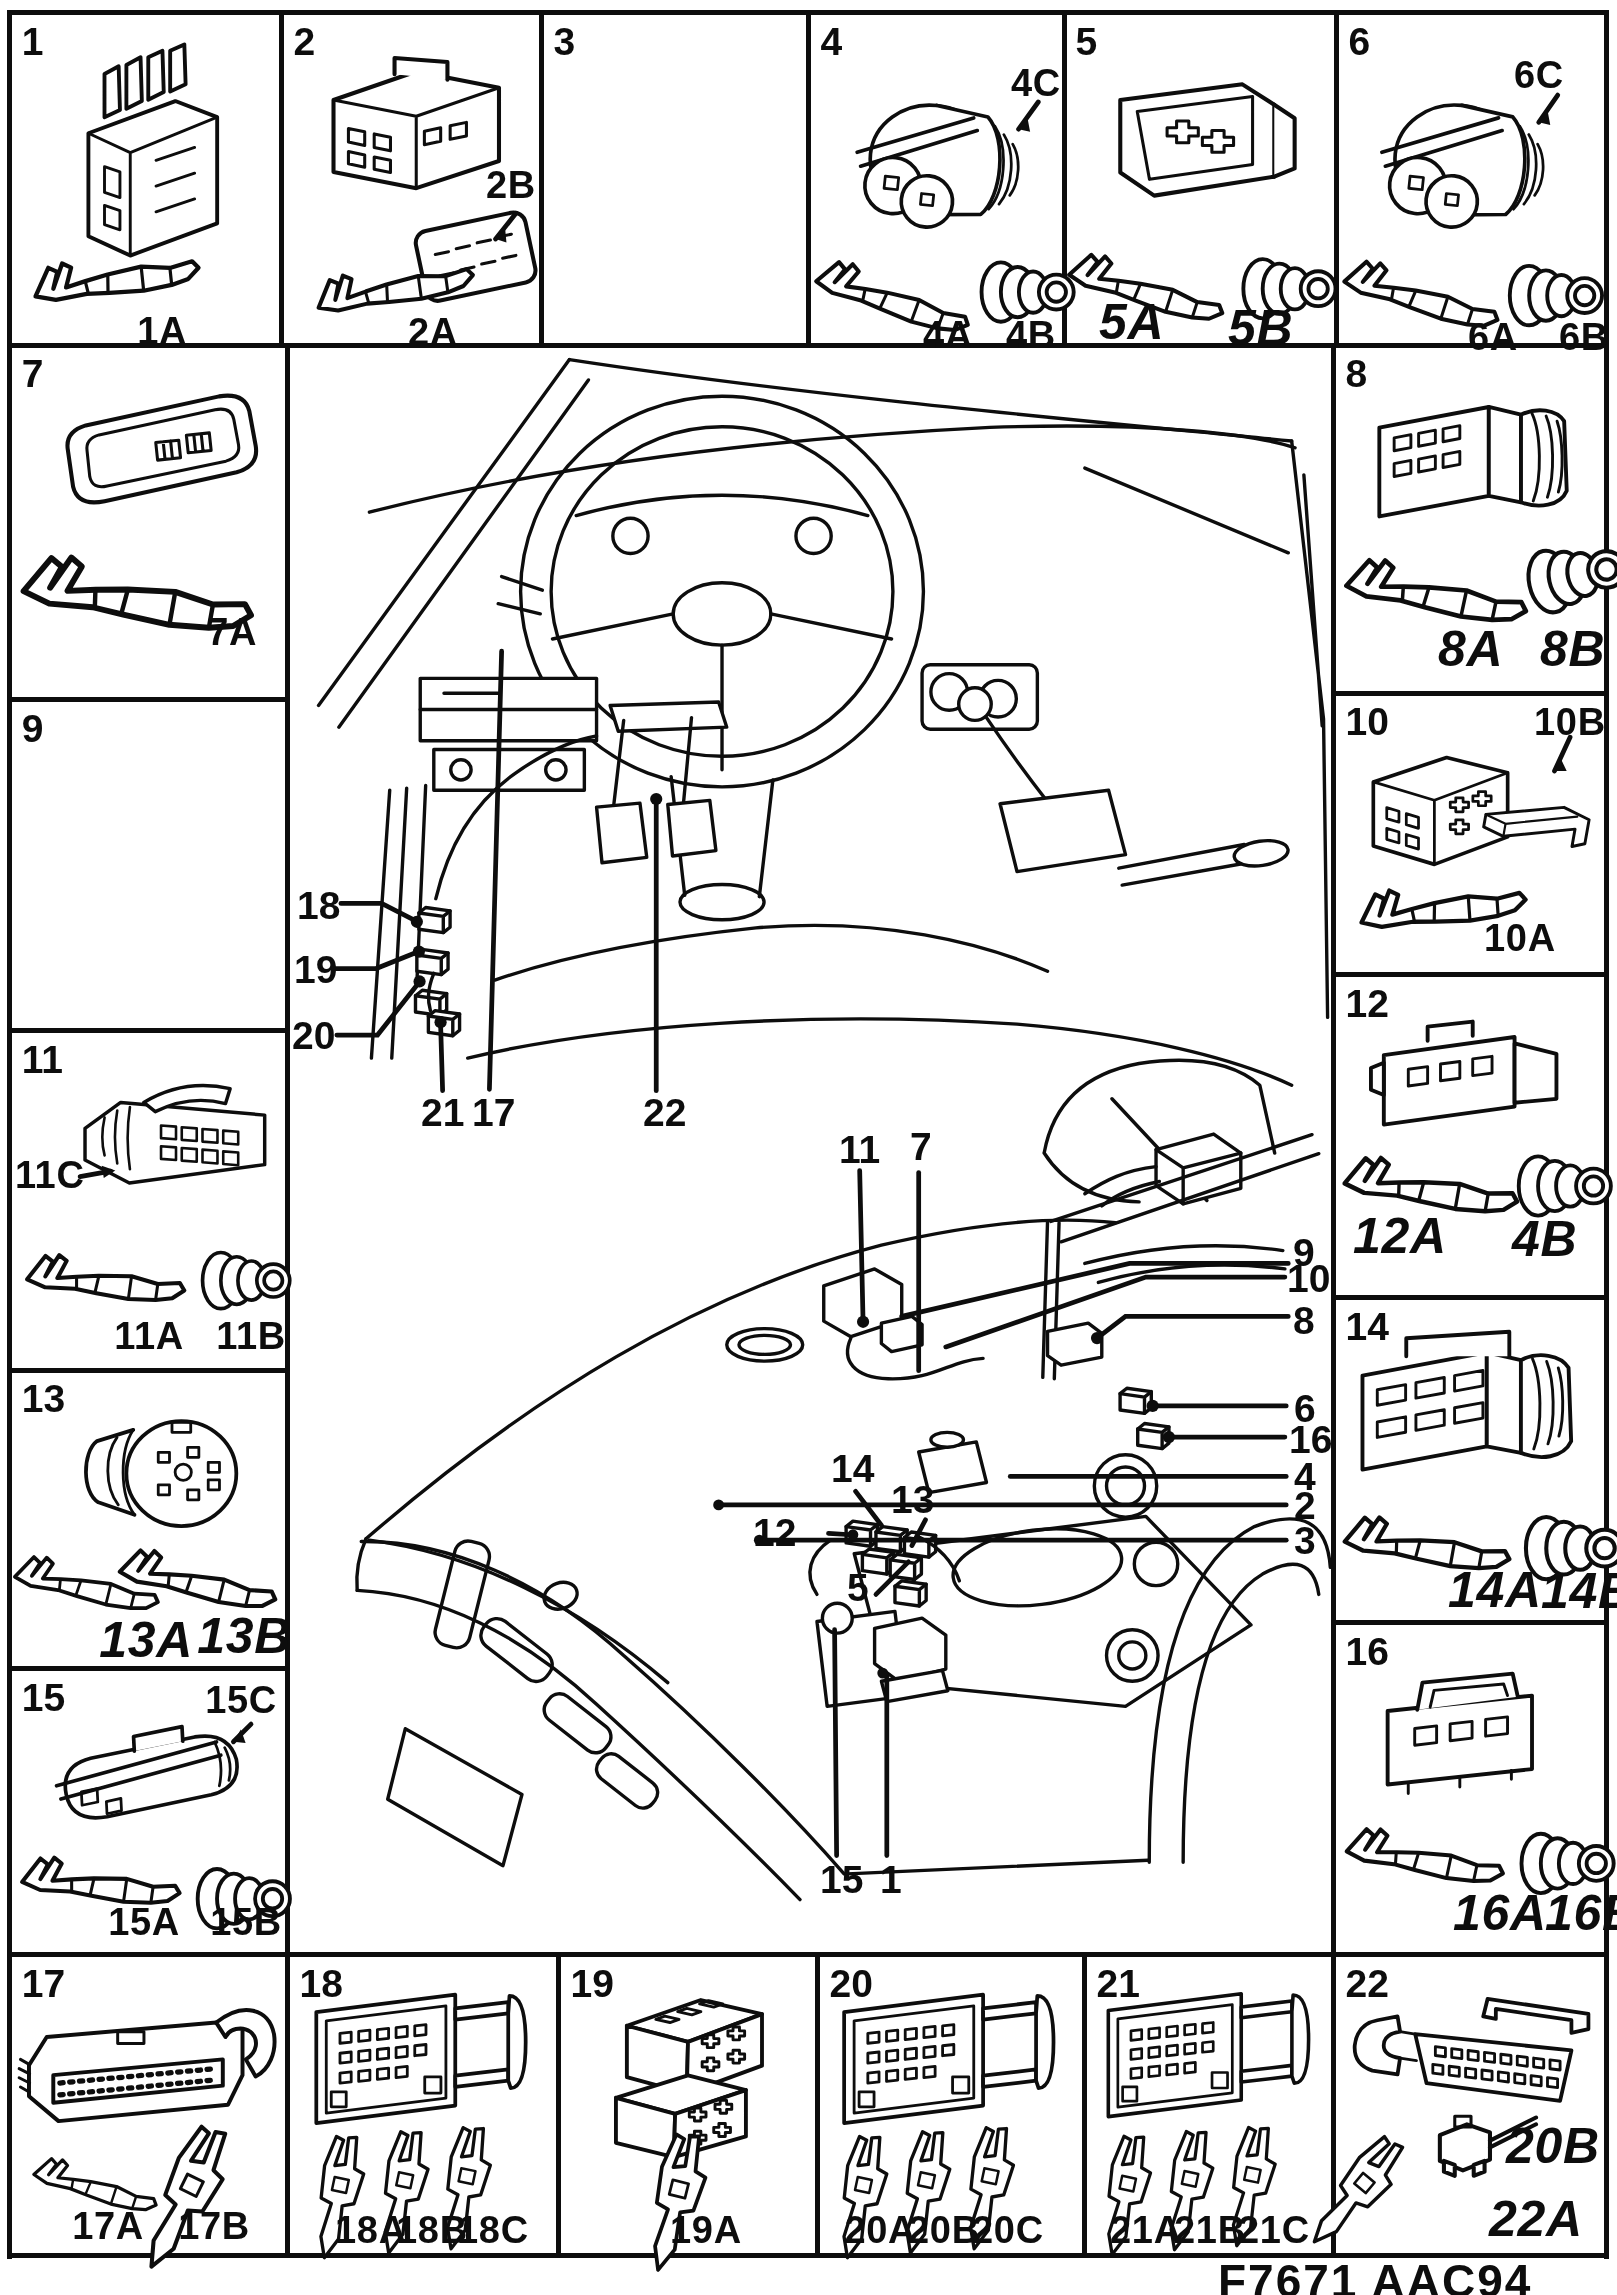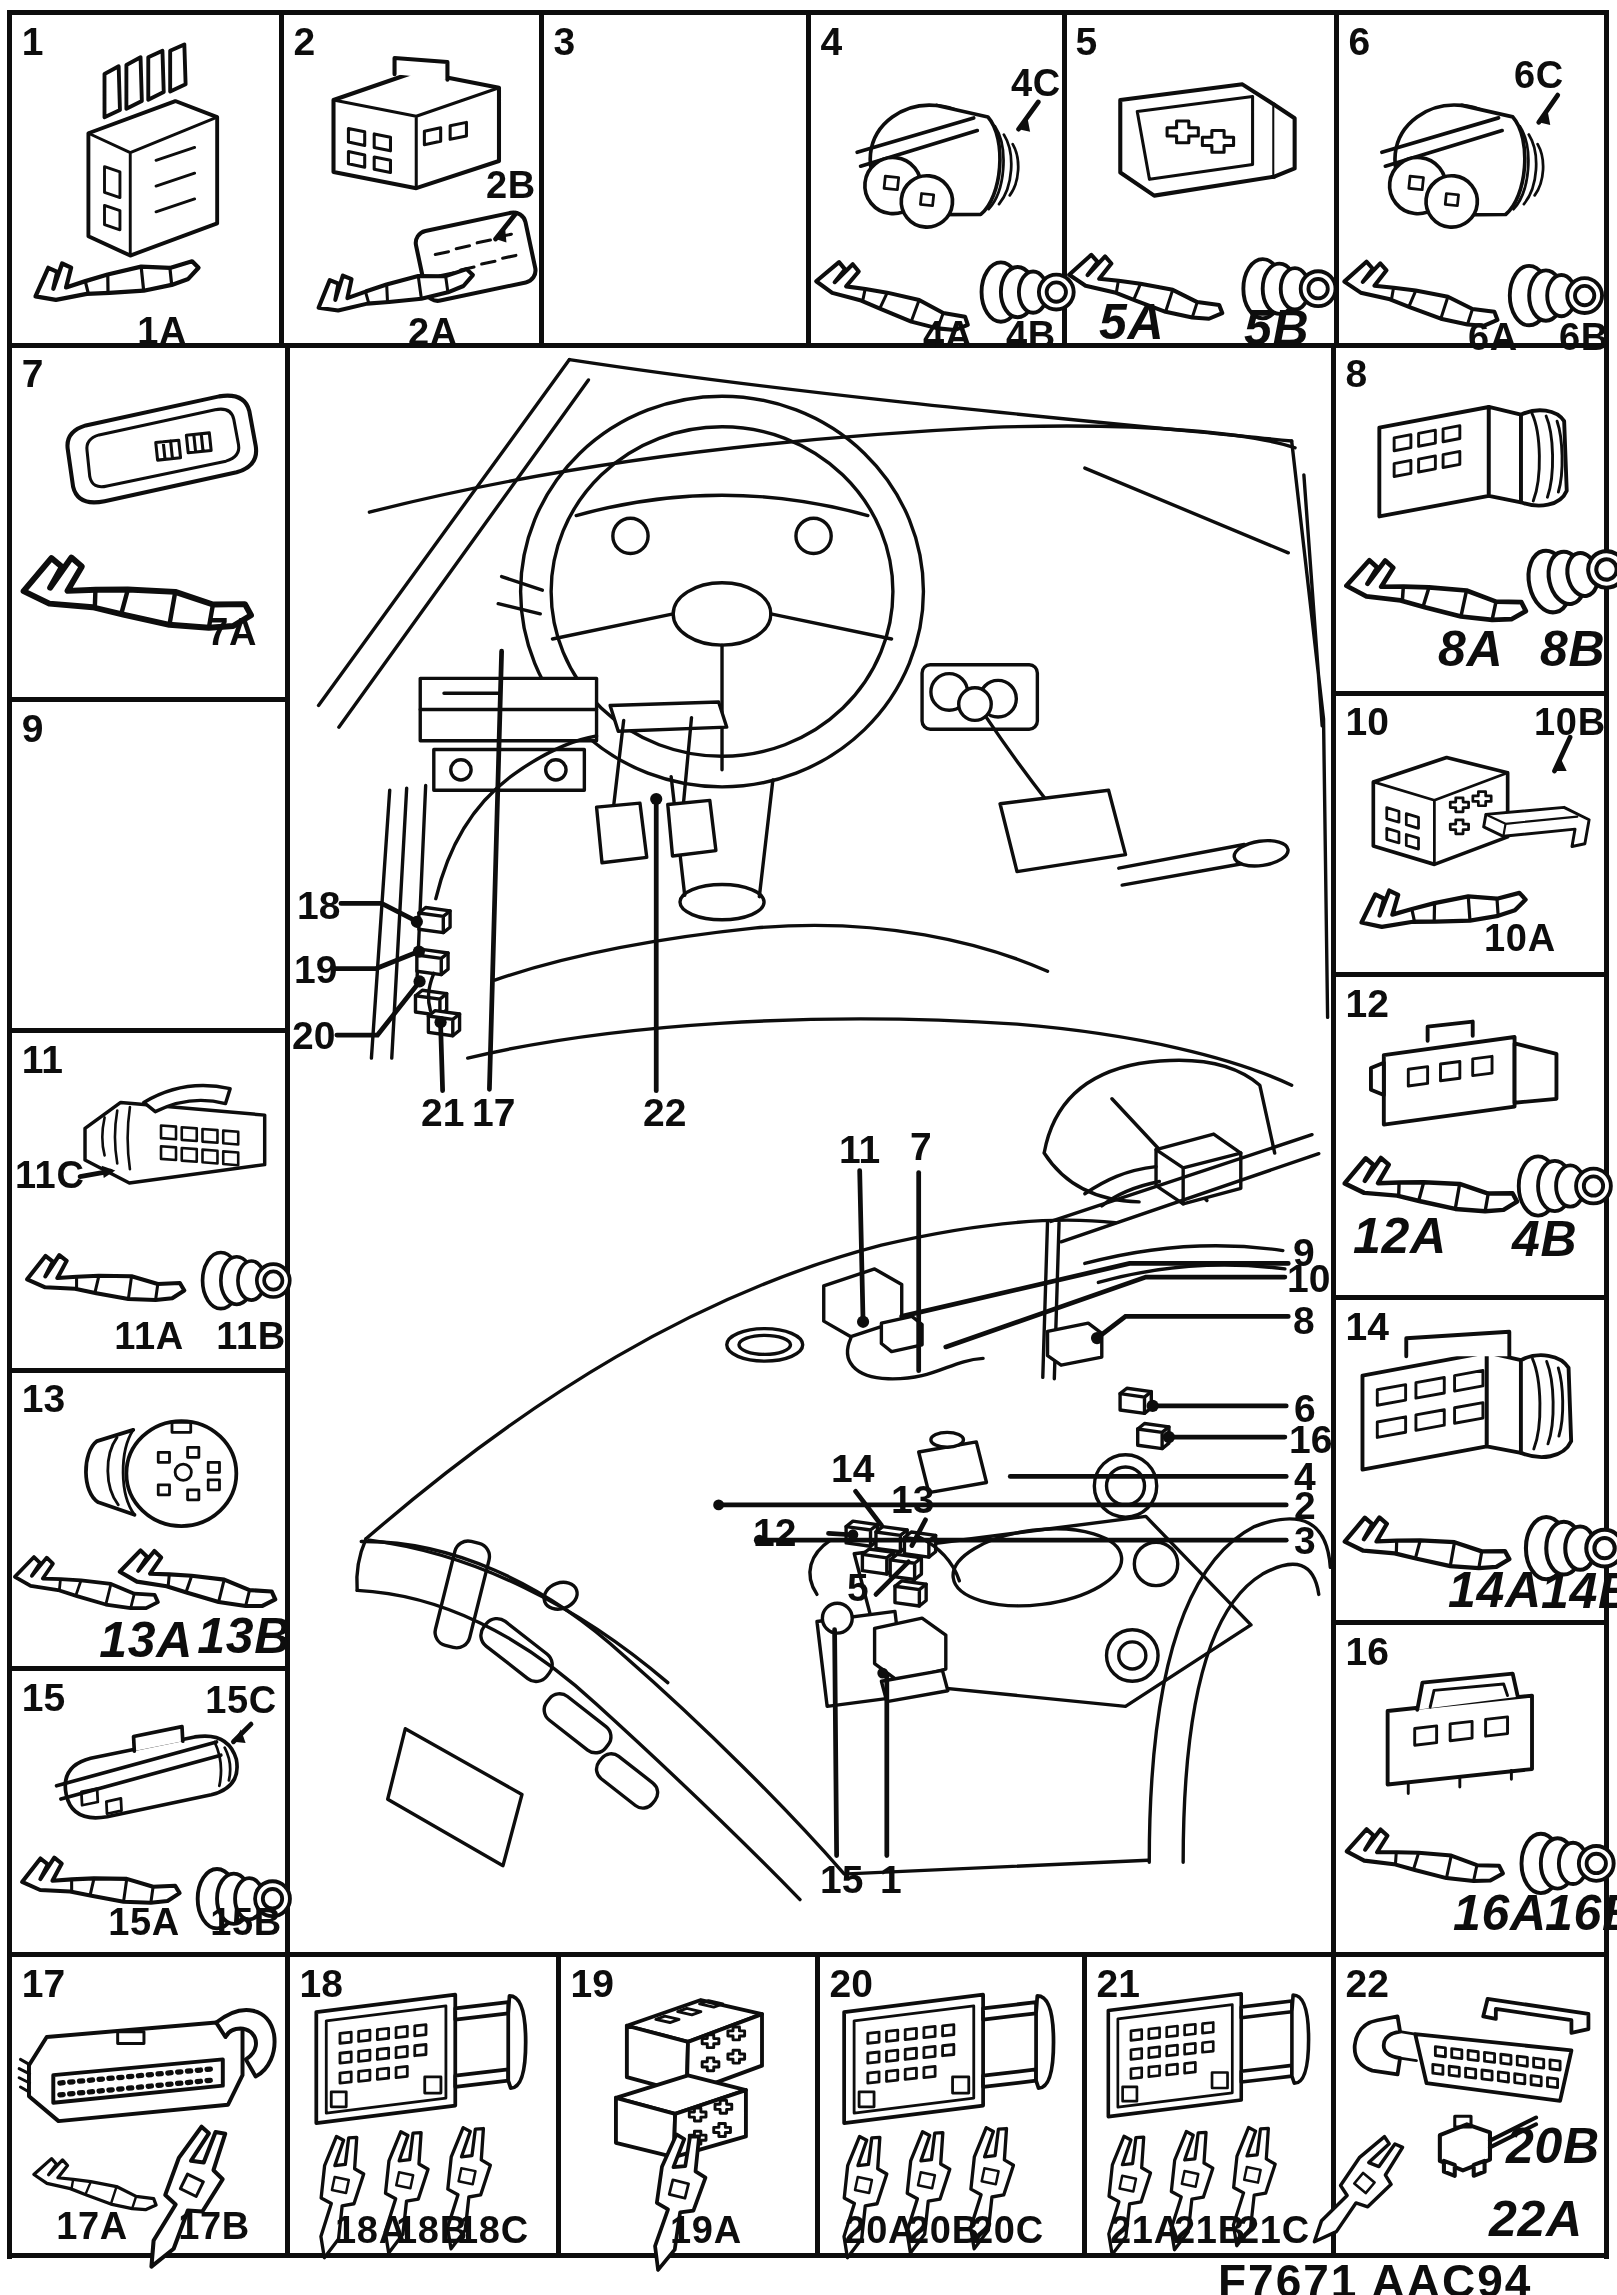--- a/index.html
+++ b/index.html
@@ -280,21 +280,21 @@
           <use href="#s-sq5"></use>
         </g>
     <g transform="translate(15,325) rotate(18)">
           <use href="#s-term"></use>
         </g>
     <g transform="translate(250,350) scale(0.95)">
           <use href="#s-seal"></use>
         </g>
   </svg>
   <span class="lbl xl" style="left:33px;top:282px">5A</span>
-  <span class="lbl xl" style="left:178px;top:288px">5B</span>
+  <span class="lbl xl" style="left:162px;top:288px">5B</span>
 </div>
 
 <div class="cell" style="left:1339px;top:15px;width:265px;height:328px">
   <span class="num">6</span>
   <svg width="265" height="328" viewBox="0 0 390 483">
     <g transform="translate(50,85) rotate(6) scale(0.9)">
           <use href="#s-round"></use>
         </g>
     <path class="ld" d="M322,118 L294,158"></path>
         <path class="ah" d="M294,158 l13,-17 l4,21 z"></path>
@@ -390,21 +390,21 @@
     <g transform="translate(10,58) scale(0.97)">
           <use href="#s-ecu17"></use>
         </g>
     <g transform="translate(40,275) rotate(18) scale(0.8)">
           <use href="#s-term"></use>
         </g>
     <g transform="translate(255,232) rotate(26)">
           <use href="#s-fork"></use>
         </g>
   </svg>
-  <span class="lbl" style="left:44px;top:250px">17A</span>
+  <span class="lbl" style="left:60px;top:250px">17A</span>
   <span class="lbl" style="left:166px;top:250px">17B</span>
 </div>
 
 <div class="cell" style="left:1336px;top:347px;width:268px;height:343px">
   <span class="num">8</span>
   <svg width="268" height="343" viewBox="0 0 395 506">
     <g transform="translate(40,60) scale(0.95)">
           <use href="#s-boot8"></use>
         </g>
     <g transform="translate(20,285) rotate(12) scale(1.15)">

